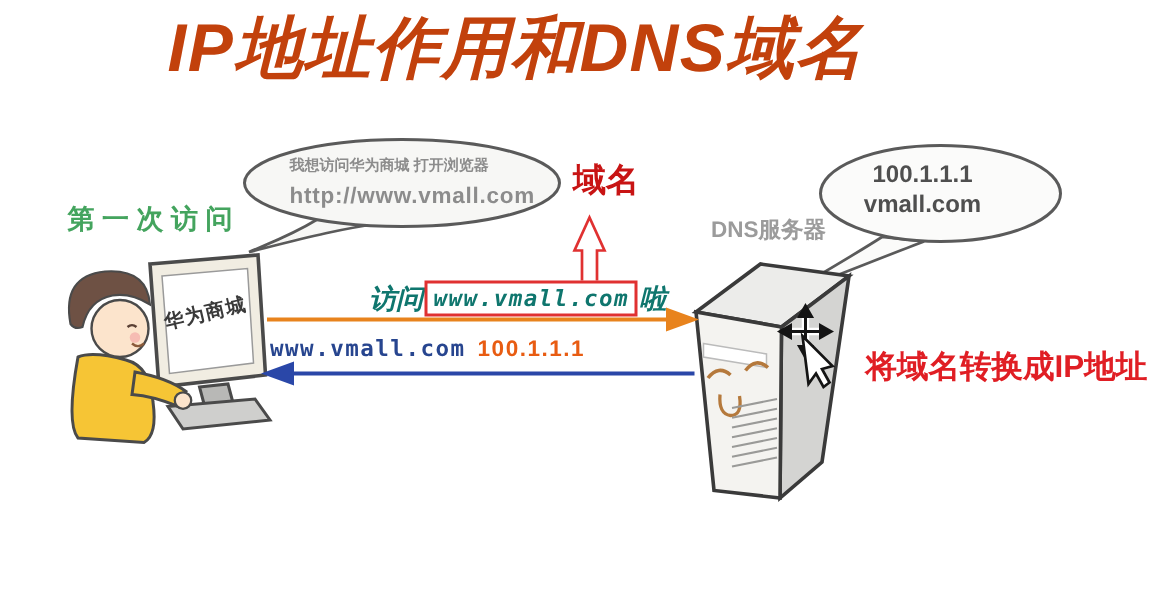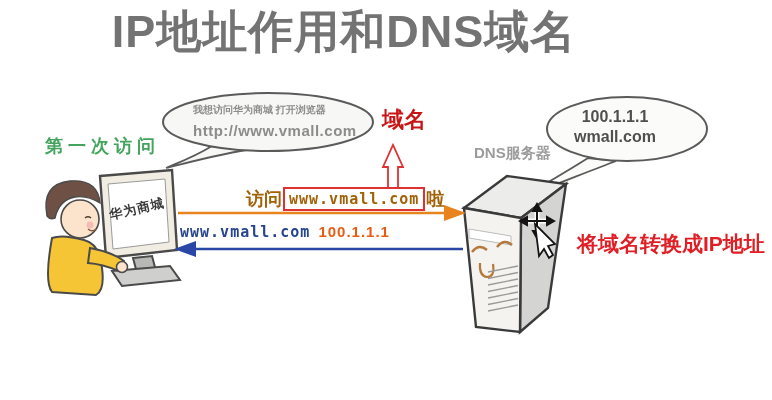--- a/index.html
+++ b/index.html
@@ -3,39 +3,40 @@
 <meta charset="utf-8">
 <style>
   html,body{margin:0;padding:0;}
   #stage{
     position:relative; width:772px; height:400px; background:#ffffff;
     overflow:hidden; font-family:"Liberation Sans", sans-serif;
   }
   .abs{position:absolute;}
   #title{
     left:70px; top:2px; width:548px; text-align:center;
-    font-size:45px; font-weight:bold; color:#737373; letter-spacing:1px;
+    font-size:45px; font-weight:bold; color:#c2410c; letter-spacing:1px;
     white-space:nowrap;
+    font-style:italic;
   }
   #first-visit{
     left:13px; top:134px; font-size:18px; font-weight:600;
     color:#44A45E; letter-spacing:5px; white-space:nowrap;margin-left:32px;
   }
   #client-bubble-text{
     left:193px; top:103px; width:170px; color:#8C8C8C; font-weight:bold;
   }
   #client-bubble-text .l1{font-size:10px; white-space:nowrap;}
   #client-bubble-text .l2{font-size:15px; margin-top:5px; white-space:nowrap; letter-spacing:0.5px;}
   #domain-label{
     left:382px; top:105px; font-size:22px; font-weight:bold; color:#C81414;
     white-space:nowrap;
   }
   #request-line{
     left:246px; top:187px; display:flex; align-items:center;
-    color:#a16207; white-space:nowrap;
+    color:#0f766e; white-space:nowrap;font-style:italic;
   }
   #request-line .cjk{font-size:18px; font-weight:600;}
   #request-line .domain{
     font-family:"DejaVu Sans Mono", monospace; font-size:15px; font-weight:bold;
     letter-spacing:1px; border:2px solid #E03131; padding:1px 4px; margin:0 1px;
   }
   #response-line{
     left:180px; top:223px; display:flex; align-items:baseline;
     color:#27458F; white-space:nowrap;
   }
@@ -165,20 +166,20 @@
 
   <div id="response-line" class="abs">
     <span class="url">www.vmall.com</span>
     <span class="ip">100.1.1.1</span>
   </div>
 
   <div id="dns-label" class="abs">DNS服务器</div>
 
   <div id="server-bubble-text" class="abs">
     <div>100.1.1.1</div>
-    <div>wmall.com</div>
+    <div>vmall.com</div>
   </div>
 
   <div id="convert-label" class="abs">将域名转换成IP地址</div>
 
   <div id="monitor-text" class="abs">华为商城</div>
 
 </div>
 
 </body></html>

